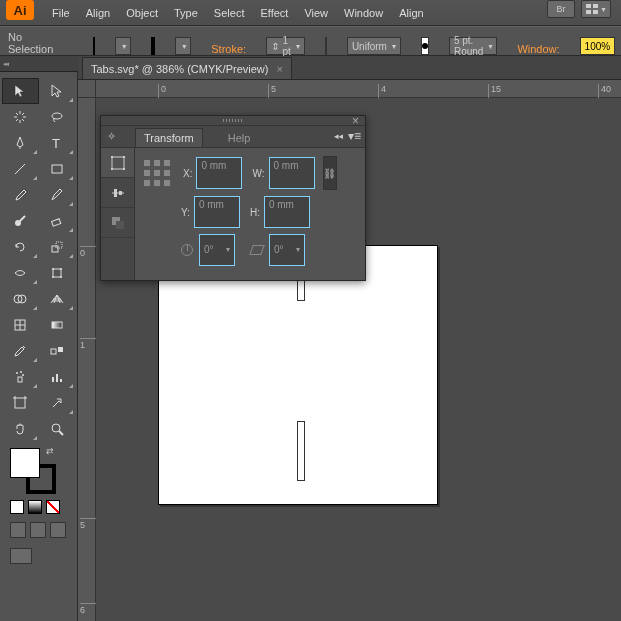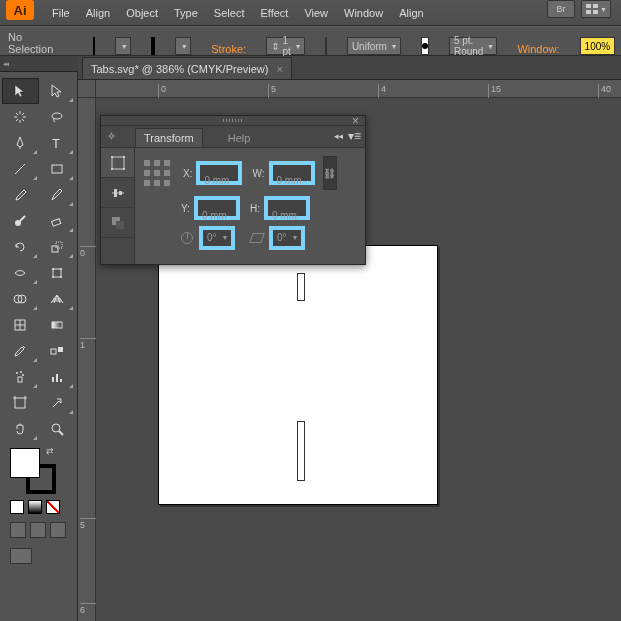--- a/index.html
+++ b/index.html
@@ -76,21 +76,21 @@
 .ptab{padding:3px 8px; background:#535353; border:1px solid #333; border-bottom:none; font-size:11px; color:#ddd; margin-right:16px;}
 .ptab.inactive{background:#474747; color:#999; border-color:transparent;}
 .tpanel-body{display:flex;}
 .tpanel-left{width:34px; background:#474747; border-right:1px solid #333; display:flex; flex-direction:column;}
 .tpanel-lbtn{height:30px; display:flex;align-items:center;justify-content:center; border-bottom:1px solid #3a3a3a;}
 .tpanel-lbtn.active{background:#535353;}
 .tpanel-content{flex:1; padding:8px; font-size:10px; color:#ccc;}
 .refgrid{display:inline-grid; grid-template-columns:repeat(3,8px); grid-template-rows:repeat(3,8px); gap:2px; vertical-align:middle; margin-right:8px;}
 .refgrid div{background:#888; border:1px solid #555;}
 .trow{display:flex; align-items:center; gap:4px; margin-bottom:6px;}
-.tinput{width:46px; height:20px; background:#424242; border:4px solid #7dd3fc; color:#999; font-size:10px; padding:8px 4px; line-height:16px;}
+.tinput{width:46px; height:32px; background:#424242; border:1px solid #7dd3fc; color:#999; font-size:10px; padding:0 4px; line-height:16px;}
 .tinput.dd2{width:36px; display:flex; align-items:center; justify-content:space-between;}
 .link-ic{width:14px; height:34px; border:1px solid #333; background:#3a3a3a; display:flex;align-items:center;justify-content:center; font-size:10px; margin-left:4px;}
 .angle-ic{display:inline-block; width:12px;height:12px; border:1px solid #888; border-radius:50%; position:relative; margin-right:2px;}
 .angle-ic::after{content:"";position:absolute;left:5px;top:0;width:1px;height:6px;background:#888;}
 .shear-ic{display:inline-block; width:12px;height:10px; border:1px solid #888; transform:skewX(-20deg); margin-right:2px;}
 </style>
 </head>
 <body>
 
 <div class="menubar">

